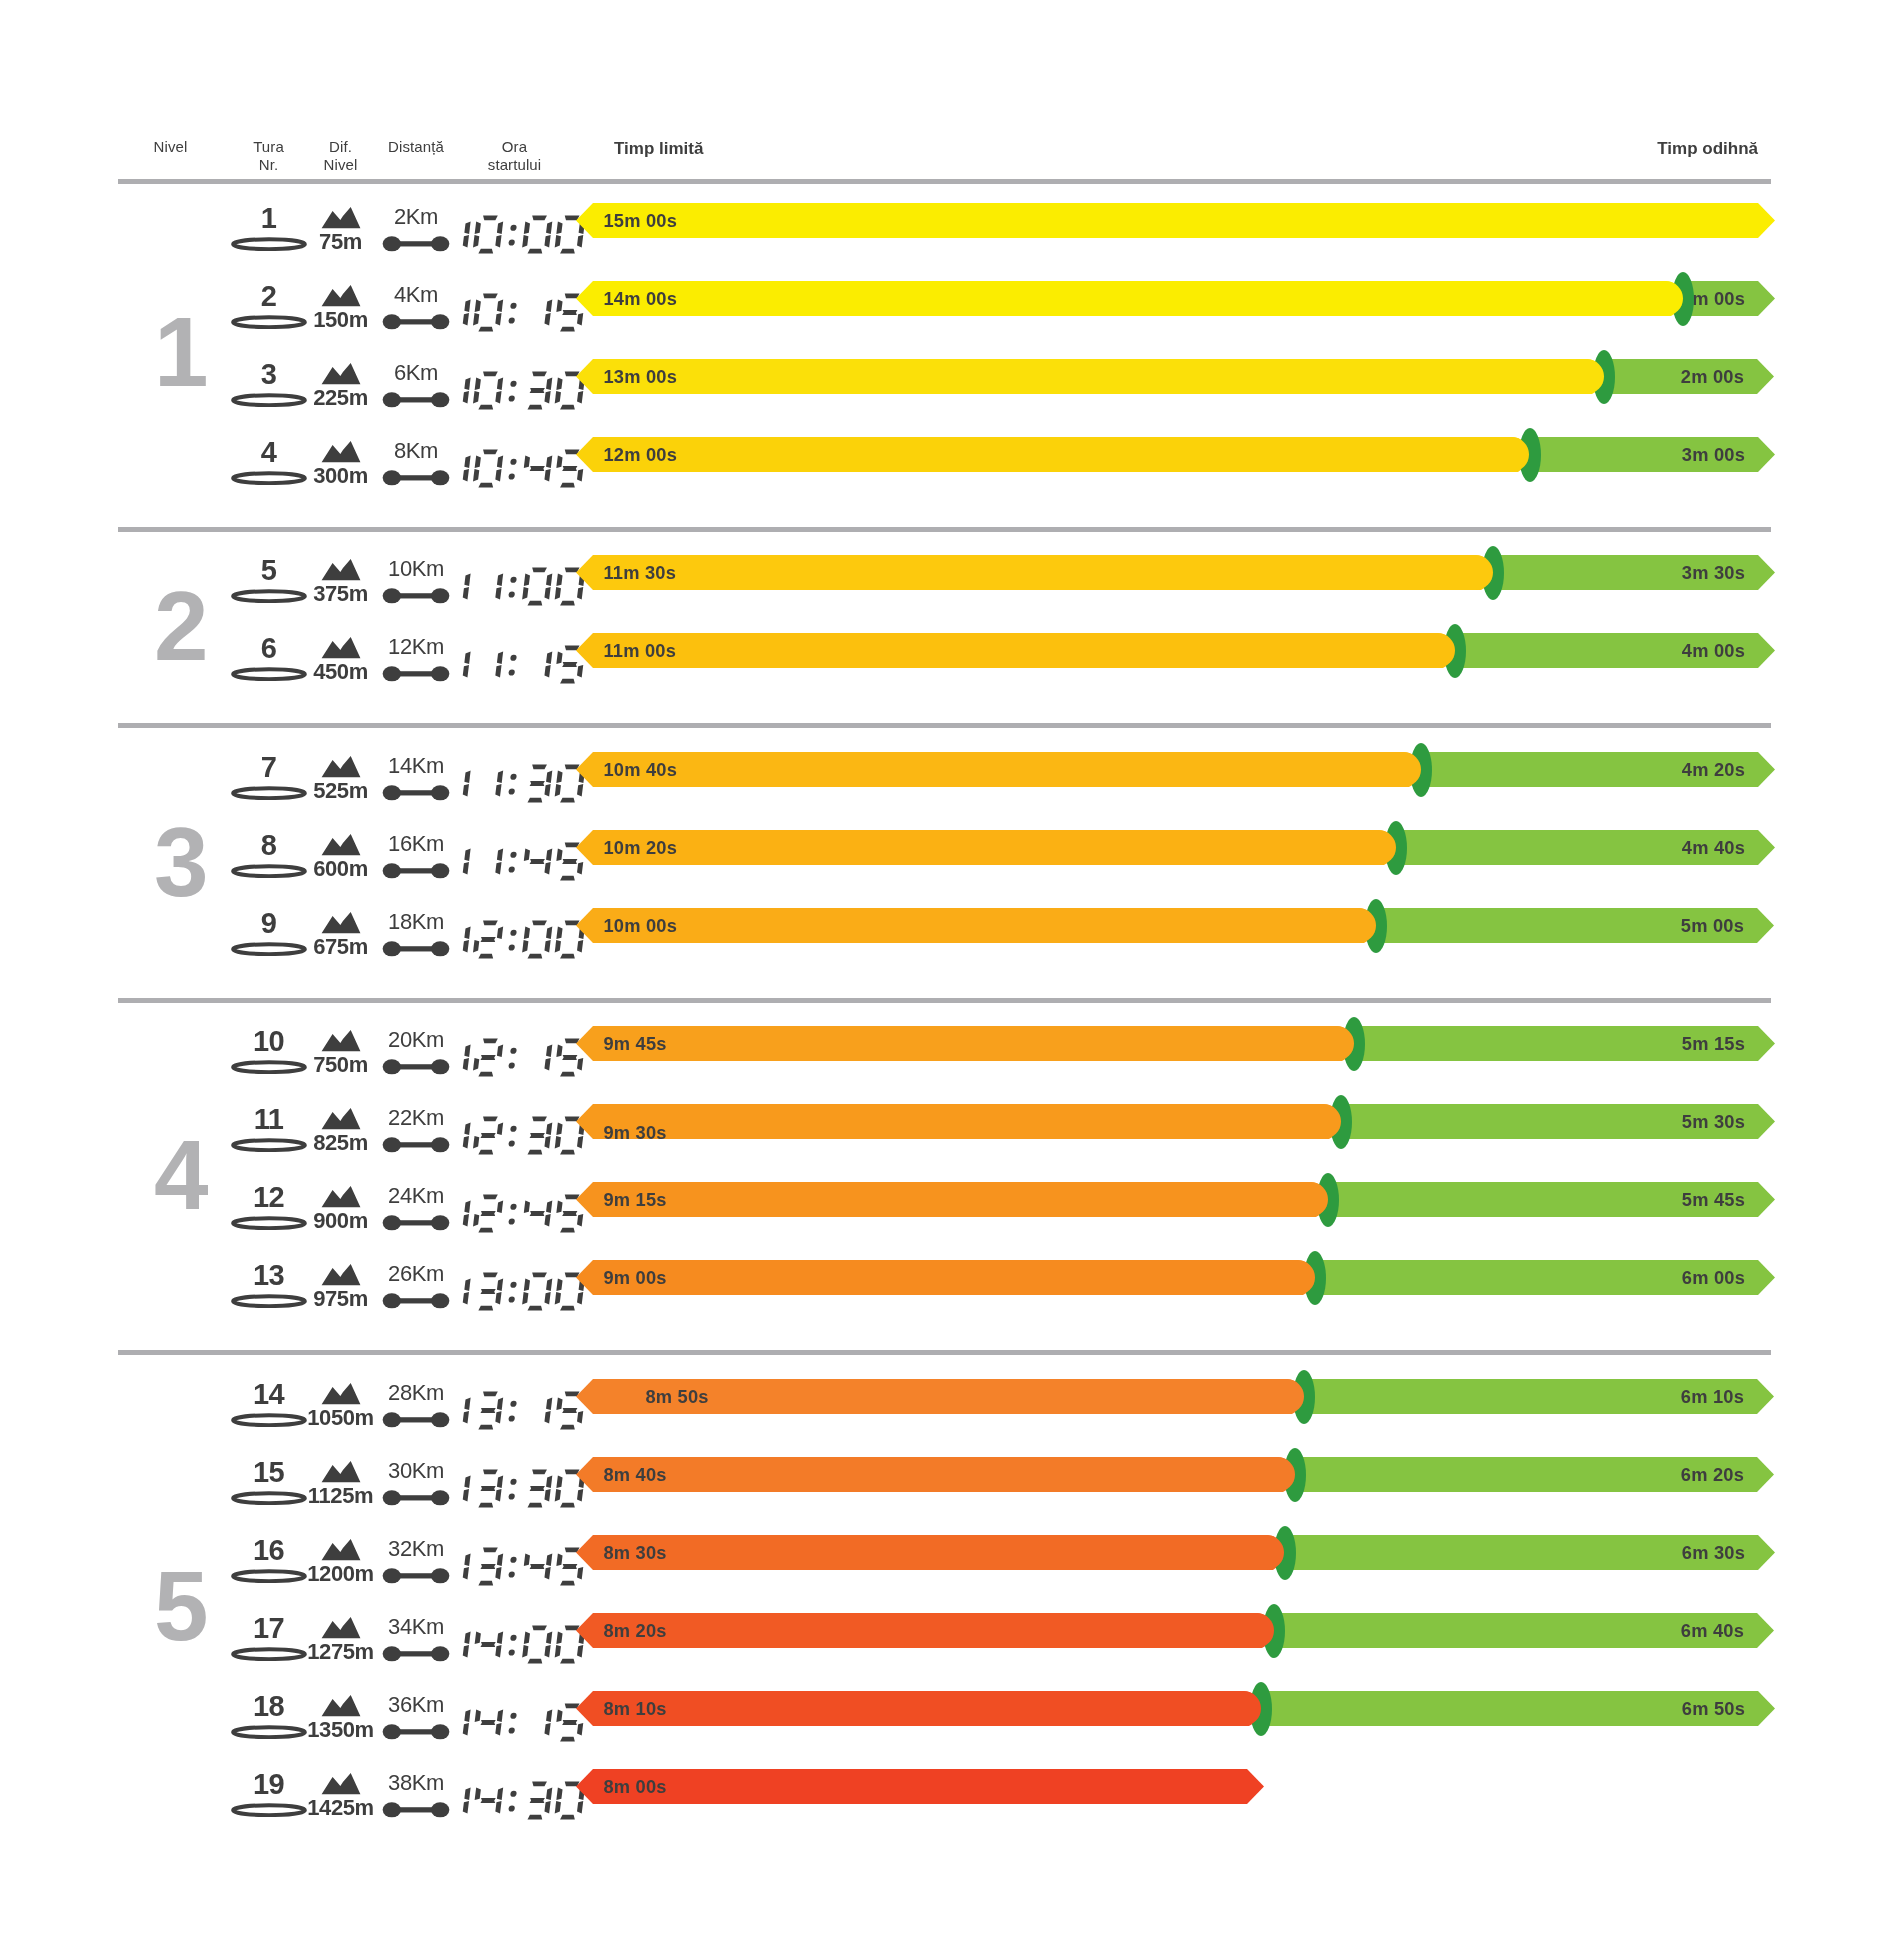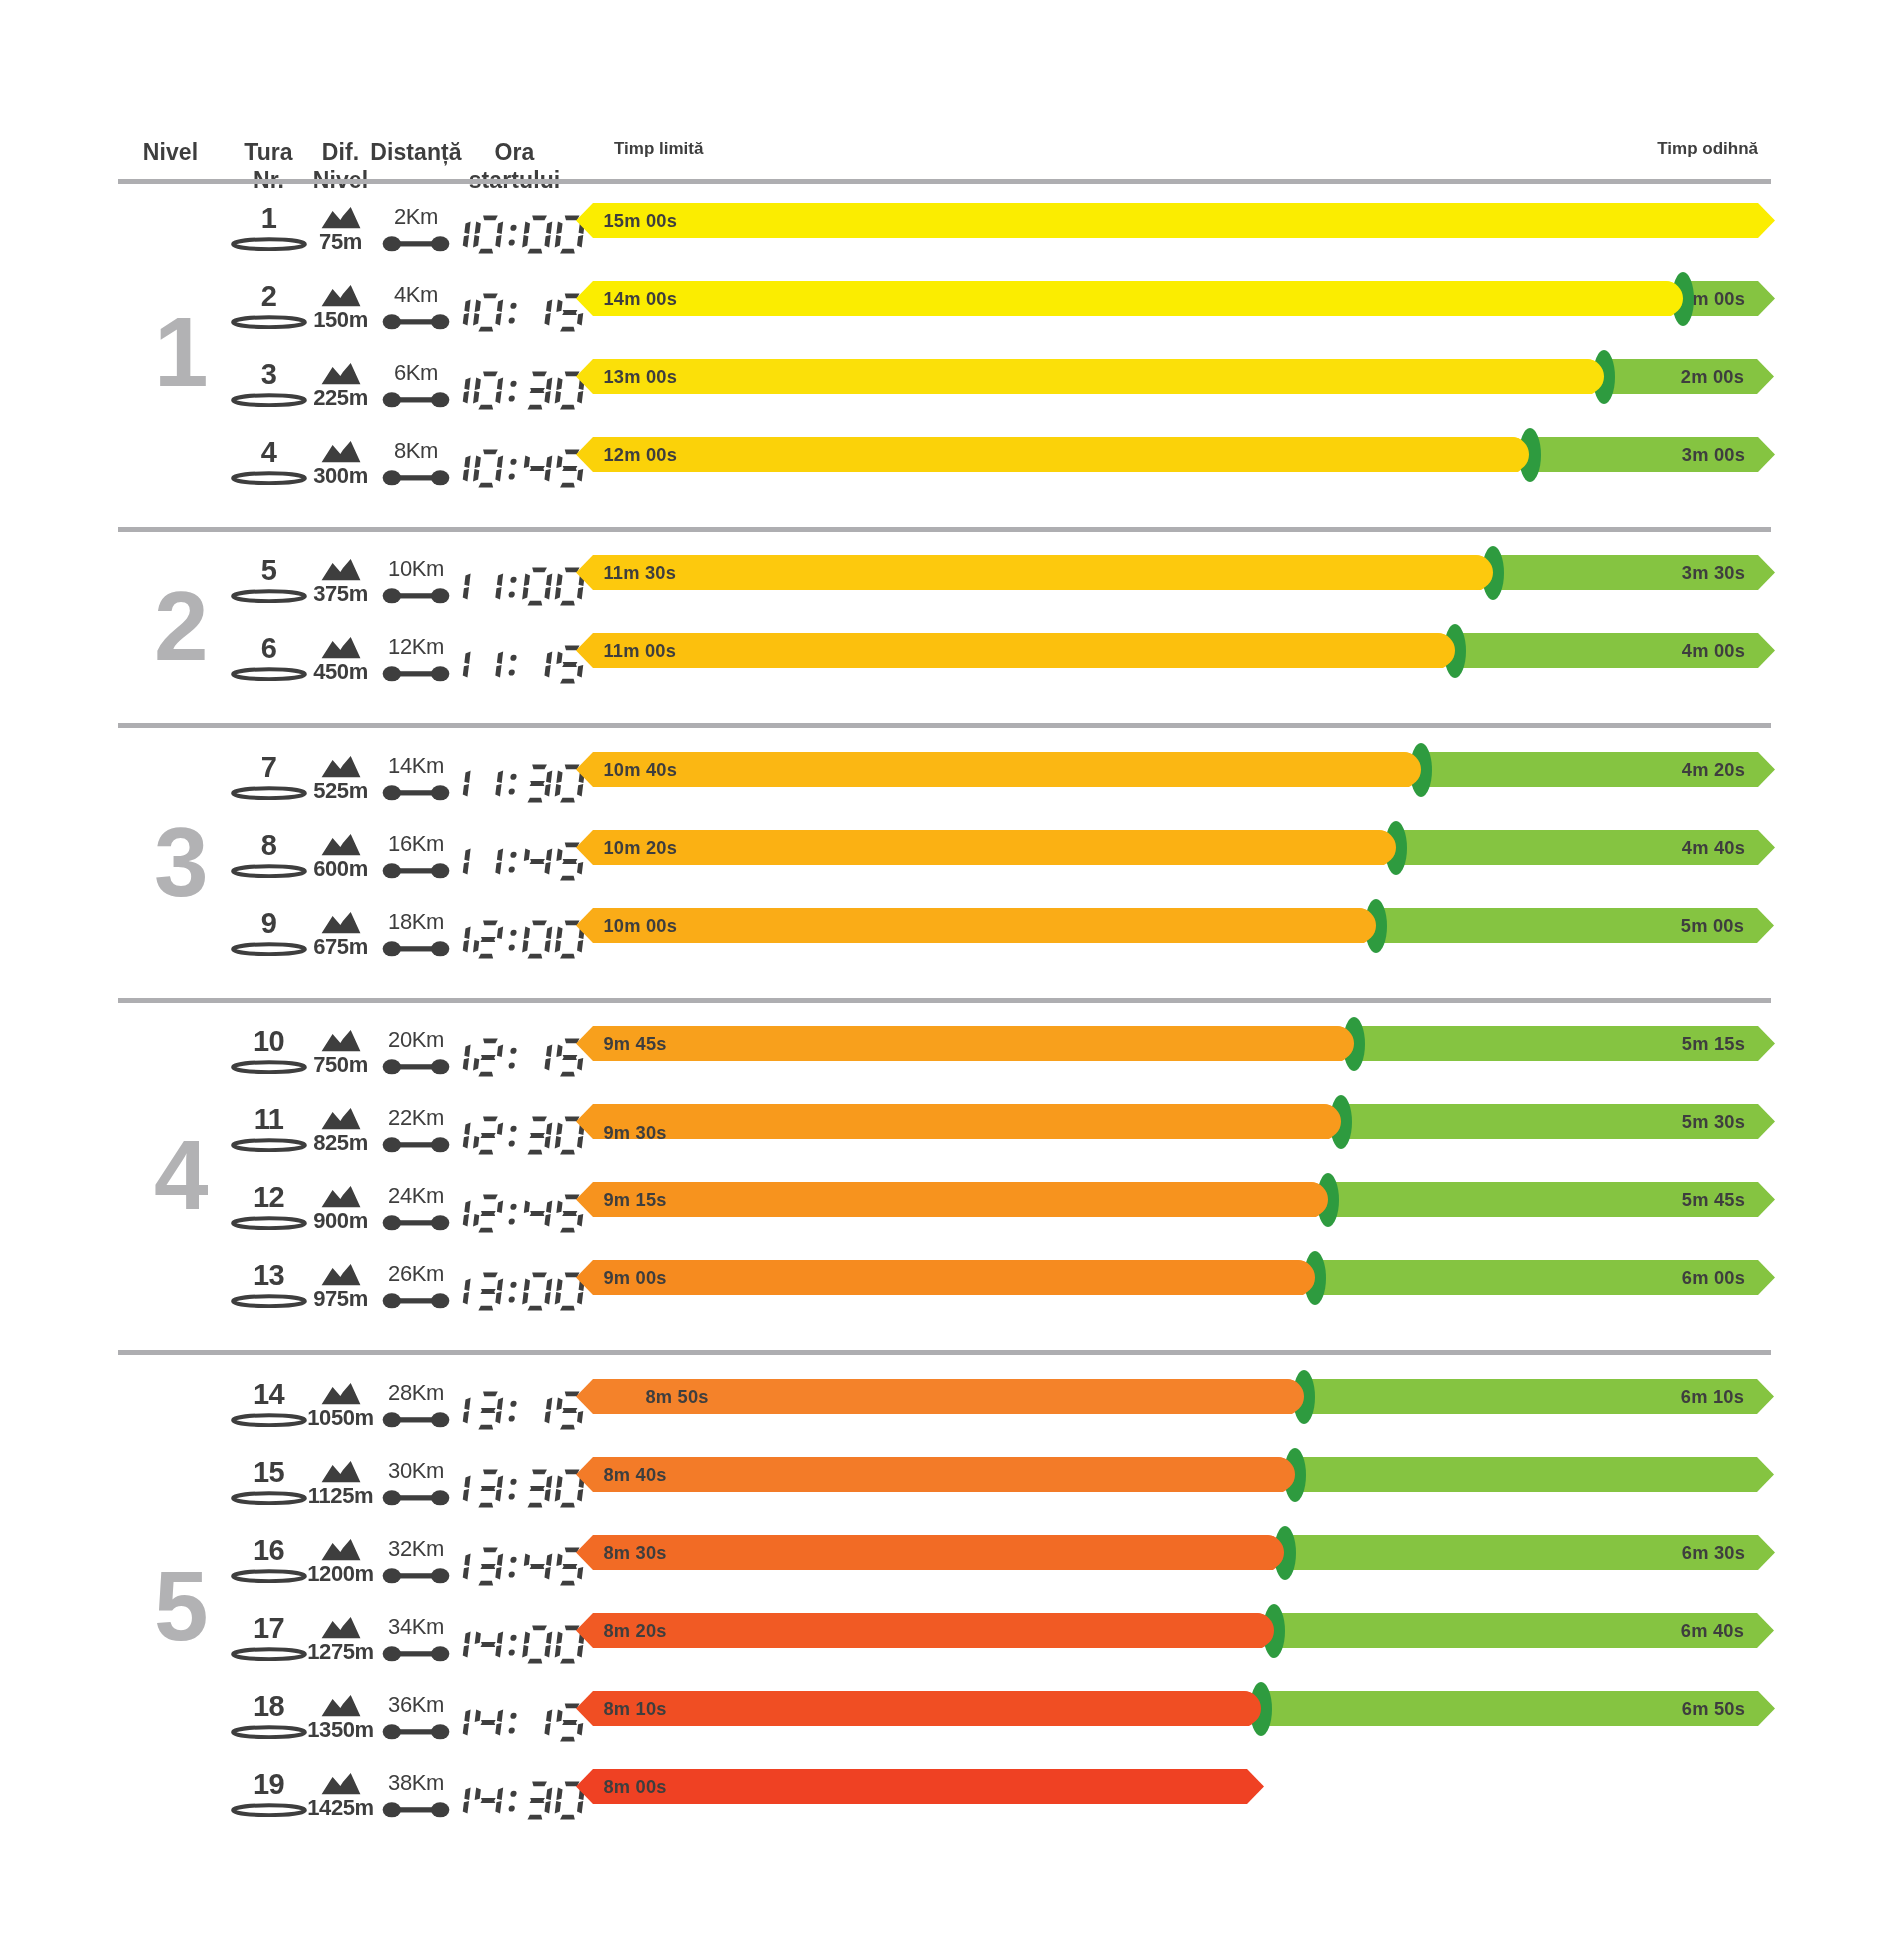--- a/index.html
+++ b/index.html
@@ -9,21 +9,21 @@
     font-family:"Liberation Sans",sans-serif;
     -webkit-font-smoothing:antialiased;
     overflow:hidden;
   }
   .sheet{position:relative;width:1894px;height:1955px;background:#fff;}
 
   
   .header{position:absolute;left:0;top:0;width:1894px;height:190px;}
   .hdr-cell{
     position:absolute;top:138px;
-    font-size:23px;font-weight:bold;color:#3e3e3e;
+    font-size:15px;font-weight:normal;color:#3e3e3e;
     text-align:center;line-height:1.22;
     letter-spacing:0.1px;
   }
   .hdr-left{position:absolute;top:139px;font-size:17px;font-weight:bold;color:#3e3e3e;}
   .hdr-right{position:absolute;top:139px;font-size:17px;font-weight:bold;color:#3e3e3e;text-align:right;}
 
   .rule{
     position:absolute;left:118px;width:1653px;height:4.6px;
     background:#aeaeb1;
   }
@@ -1102,20 +1102,21 @@
                     <polygon points="0,10 8,13 8,28 0,30" fill="#3e3e3e"></polygon>
                   </g>
                 </g>
               </svg>
             </span>
           </div>
           <div class="track">
             <div class="limit" style="width: 719px; background: rgb(243, 123, 40); clip-path: polygon(17px 0px, 702px 0px, 707px 0.9px, 712px 3.4px, 716px 7.3px, 718px 12.2px, 719px 17.7px, 718px 23px, 716px 28px, 712px 32px, 707px 35px, 702px 35px, 17px 100%, 0px 50%);"></div>
             <div class="limit-label" style="color: rgb(62, 62, 62);">8m 40s</div>
             <div class="rest" style="left: 719px; width: 479px; background: rgb(133, 196, 65); clip-path: polygon(0px 0px, 462px 0px, 479px 50%, 462px 100%, 0px 100%);"></div>
+            <div class="rest-label" style="left: 719px; width: 479px; right: auto; justify-content: flex-end; padding-right: 30px; box-sizing: border-box; color: rgb(62, 62, 62);">6m 20s</div>
             <div class="junction" style="left: 708px; background: rgb(46, 155, 63);"></div>
             <div style="position: absolute; top: 0px; left: 684px; width: 35px; height: 35px; background: rgb(243, 123, 40); border-top-right-radius: 17.7px; border-bottom-right-radius: 17.7px;"></div>
           </div>
         </div>
         <div class="row" style="top: 156px;">
           <div class="tura">
             <div class="tura-num">16</div>
             <div class="tura-ellipse"><svg viewBox="0 0 118 22" width="77" height="14.4" aria-hidden="true">
                 <ellipse cx="59" cy="11" rx="55" ry="7.5" fill="none" stroke="#3e3e3e" stroke-width="6"></ellipse>
               </svg></div>

